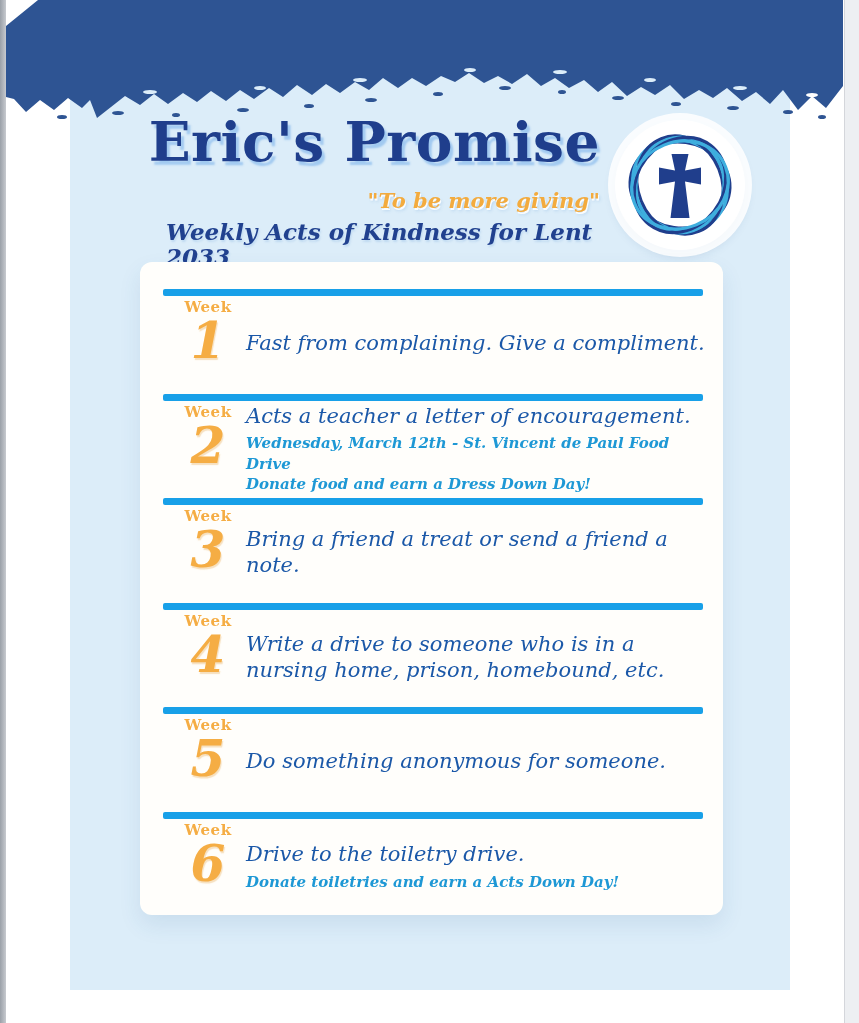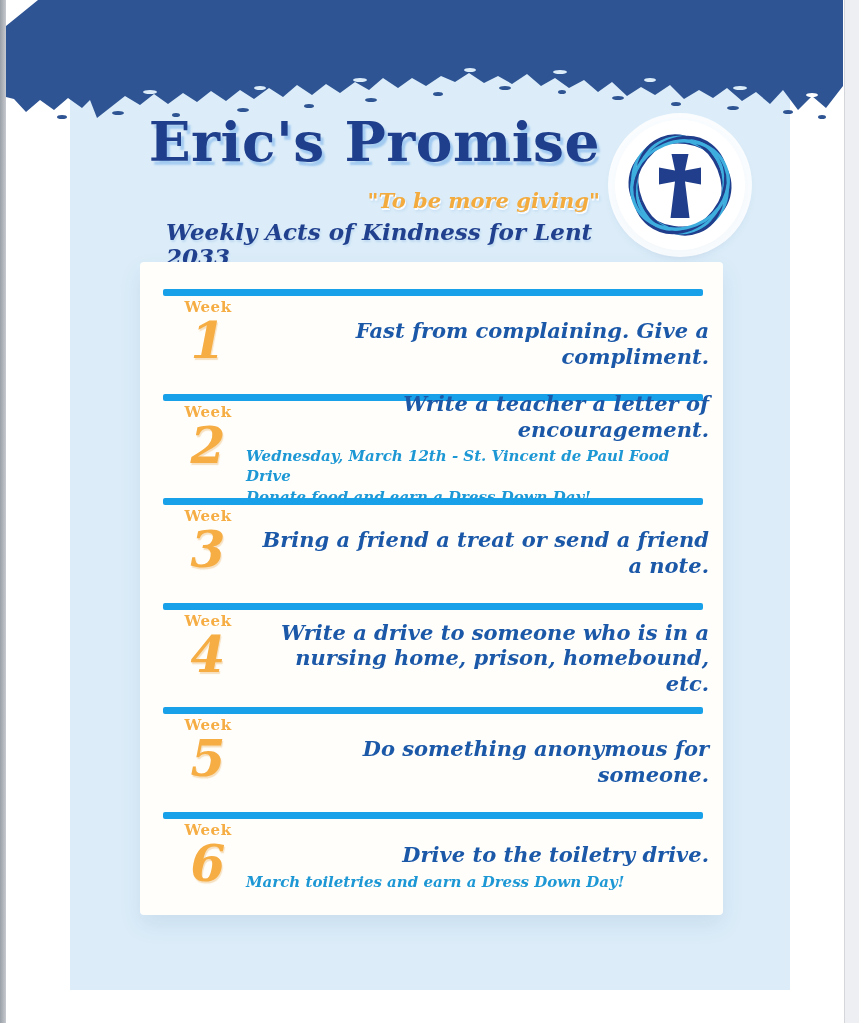--- a/index.html
+++ b/index.html
@@ -31,34 +31,34 @@
             font-size:23px;font-weight:700;font-style:italic;color:#21418f;line-height:1.1;
             text-shadow:1px 2px 2px rgba(150,190,230,.4);}
 
   
   .logo{position:absolute;left:615px;top:120px;width:130px;height:130px;border-radius:50%;
         background:#ffffff;box-shadow:0 0 0 7px rgba(255,255,255,.85),0 5px 12px rgba(30,70,120,.18);}
   .logo svg{display:block;}
 
   
   .card{position:absolute;left:140px;top:262px;width:583px;height:653px;
-        background:#fffefb;border-radius:4px;
+        background:#fffefb;border-radius:12px;
         box-shadow:0 10px 22px rgba(40,90,140,.10);}
 
   .row{position:absolute;left:0;right:0;height:105px;}
   .hr{position:absolute;top:0;left:23px;width:540px;height:7px;
       background:#18a0e8;border-radius:2px;}
   .wk{position:absolute;left:34px;top:11px;width:68px;text-align:center;color:#f5ad44;}
   .wk-label{display:block;font-size:15px;font-weight:700;letter-spacing:.5px;line-height:1;
             text-shadow:1px 1px 1px rgba(255,255,255,.6);}
   .wk-num{display:block;font-size:50px;font-weight:700;font-style:italic;line-height:.95;
           margin-top:2px;text-shadow:1px 2px 1px rgba(230,170,80,.35);}
   .wk-text{position:absolute;left:106px;right:14px;top:7px;height:96px;
            display:flex;flex-direction:column;justify-content:center;}
-  .main{font-size:21px;font-weight:700;font-style:italic;color:#1b58a8;line-height:1.22;text-align:right;}
+  .main{font-size:21px;font-weight:400;font-style:italic;color:#1b58a8;line-height:1.22;}
   .sub{font-size:15px;font-weight:700;font-style:italic;color:#1e98d5;line-height:1.35;margin-top:4px;}
 </style>
 </head>
 <body>
 
 <div class="page">
 
   <div class="panel"></div>
 
   <svg class="band" width="859" height="135" viewBox="0 0 859 135">
@@ -135,21 +135,21 @@
       </div>
     </div>
 
     <div class="row" style="top:132px">
       <div class="hr"></div>
       <div class="wk">
         <span class="wk-label">Week</span>
         <span class="wk-num">2</span>
       </div>
       <div class="wk-text">
-        <div class="main">Write a teacher a letter of encouragement.</div>
+        <div class="main">Acts a teacher a letter of encouragement.</div>
         <div class="sub">
           <div>Wednesday, March 12th - St. Vincent de Paul Food Drive</div>
           <div>Donate food and earn a Dress Down Day!</div>
         </div>
       </div>
     </div>
 
     <div class="row" style="top:236px">
       <div class="hr"></div>
       <div class="wk">
@@ -185,19 +185,19 @@
 
     <div class="row" style="top:550px">
       <div class="hr"></div>
       <div class="wk">
         <span class="wk-label">Week</span>
         <span class="wk-num">6</span>
       </div>
       <div class="wk-text">
         <div class="main">Drive to the toiletry drive.</div>
         <div class="sub">
-          <div>March toiletries and earn a Dress Down Day!</div>
+          <div>Donate toiletries and earn a Acts Down Day!</div>
         </div>
       </div>
     </div>
 
   </div>
 </div>
 
 </body></html>

